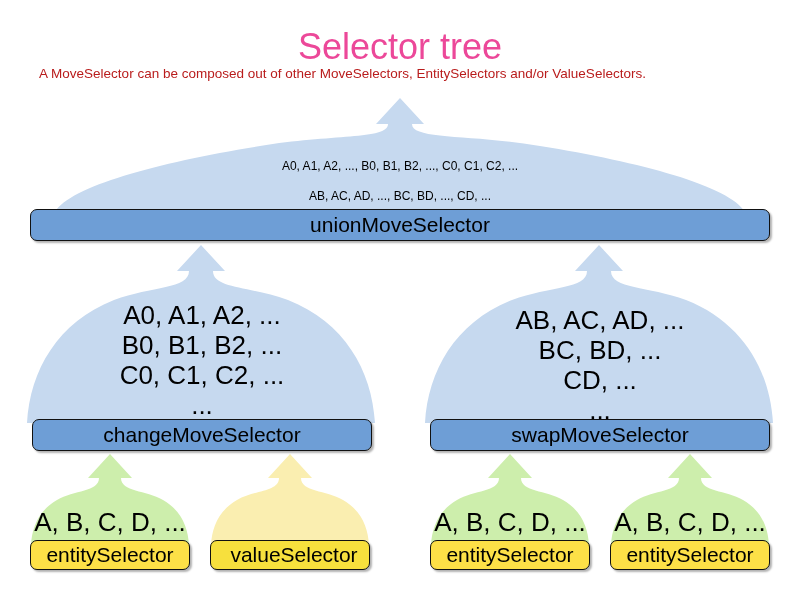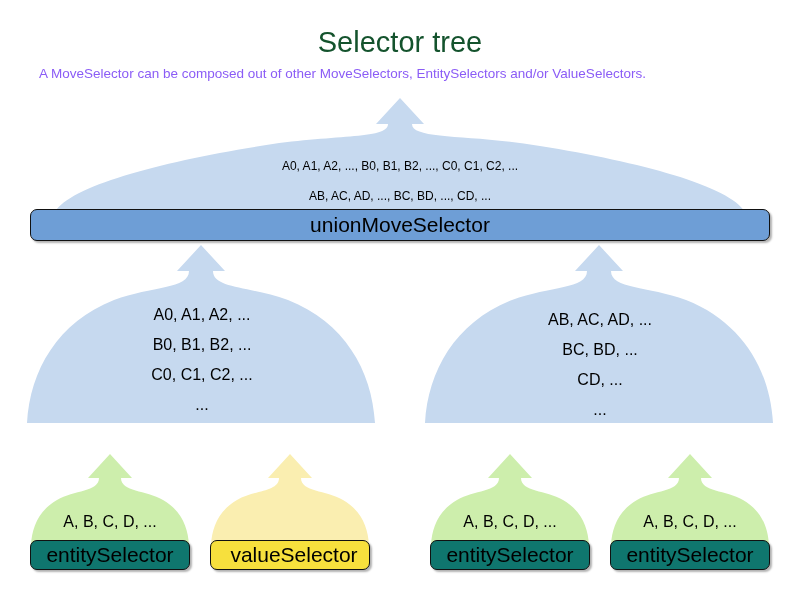--- a/index.html
+++ b/index.html
@@ -18,33 +18,33 @@
     position: relative;
     width: 800px;
     height: 600px;
   }
   .title {
     position: absolute;
     left: 0;
     top: 26px;
     width: 800px;
     text-align: center;
-    font-size: 29px;
+    font-size: 36px;
     font-weight: normal;
     letter-spacing: 0px;
-    color: #14532d;
+    color: #ec4899;
   }
   .subtitle {
     position: absolute;
     left: 0;
     top: 66px;
     width: 685px;
     text-align: center;
     font-size: 13.5px;
-    color: #8b5cf6;
+    color: #b91c1c;
   }
   svg.shapes {
     position: absolute;
     left: 0;
     top: 0;
     width: 800px;
     height: 600px;
   }
   .box {
     position: absolute;
@@ -53,32 +53,32 @@
     border-radius: 7px;
     text-align: left;
     font-size: 21px;
     color: #000;
     display: flex;
     align-items: center;
     justify-content: center;
     box-shadow: 2px 2px 2px rgba(0,0,0,0.30);
   }
   .box.blue   { background: #6e9ed6; }
-  .box.green  { background: #0f766e; border-radius: 7px; }
+  .box.green  { background: #fde047; border-radius: 7px; }
   .box.yellow { background: #f7e03d; }
 
   .contents {
     position: absolute;
     text-align: center;
     font-size: 12px;
     line-height: 30px;
     color: #000;
     white-space: pre-line;
   }
-  .contents.small { font-size: 16px; line-height: 30px; }
+  .contents.small { font-size: 26px; line-height: 30px; }
 </style>
 </head>
 <body>
 
 <div id="canvas">
 
   <div class="title">Selector tree</div>
   <div class="subtitle">A MoveSelector can be composed out of other MoveSelectors, EntitySelectors and/or ValueSelectors.</div>
 
   <svg class="shapes" viewBox="0 0 800 600">
@@ -157,26 +157,32 @@
 
   <div class="box blue" style="left:30px; top:209px; width:740px; height:32px;">
     <span>unionMoveSelector</span>
   </div>
 
   <div class="contents small" style="left:32px; top:300px; width:340px;">A0, A1, A2, ...
 B0, B1, B2, ...
 C0, C1, C2, ...
 ...</div>
 
+  <div class="box blue" style="left:32px; top:419px; width:340px; height:32px;">
+    <span>changeMoveSelector</span>
+  </div>
 
   <div class="contents small" style="left:430px; top:305px; width:340px;">AB, AC, AD, ...
 BC, BD, ...
 CD, ...
 ...</div>
 
+  <div class="box blue" style="left:430px; top:419px; width:340px; height:32px;">
+    <span>swapMoveSelector</span>
+  </div>
 
   <div class="contents small" style="left:30px; top:507px; width:160px;">A, B, C, D, ...</div>
 
   <div class="box green" style="left:30px; top:540px; width:160px; height:30px;">
     <span>entitySelector</span>
   </div>
 
 
   <div class="box yellow" style="left:210px; top:540px; width:160px; height:30px;padding-left:8px;">
     <span>valueSelector</span>

